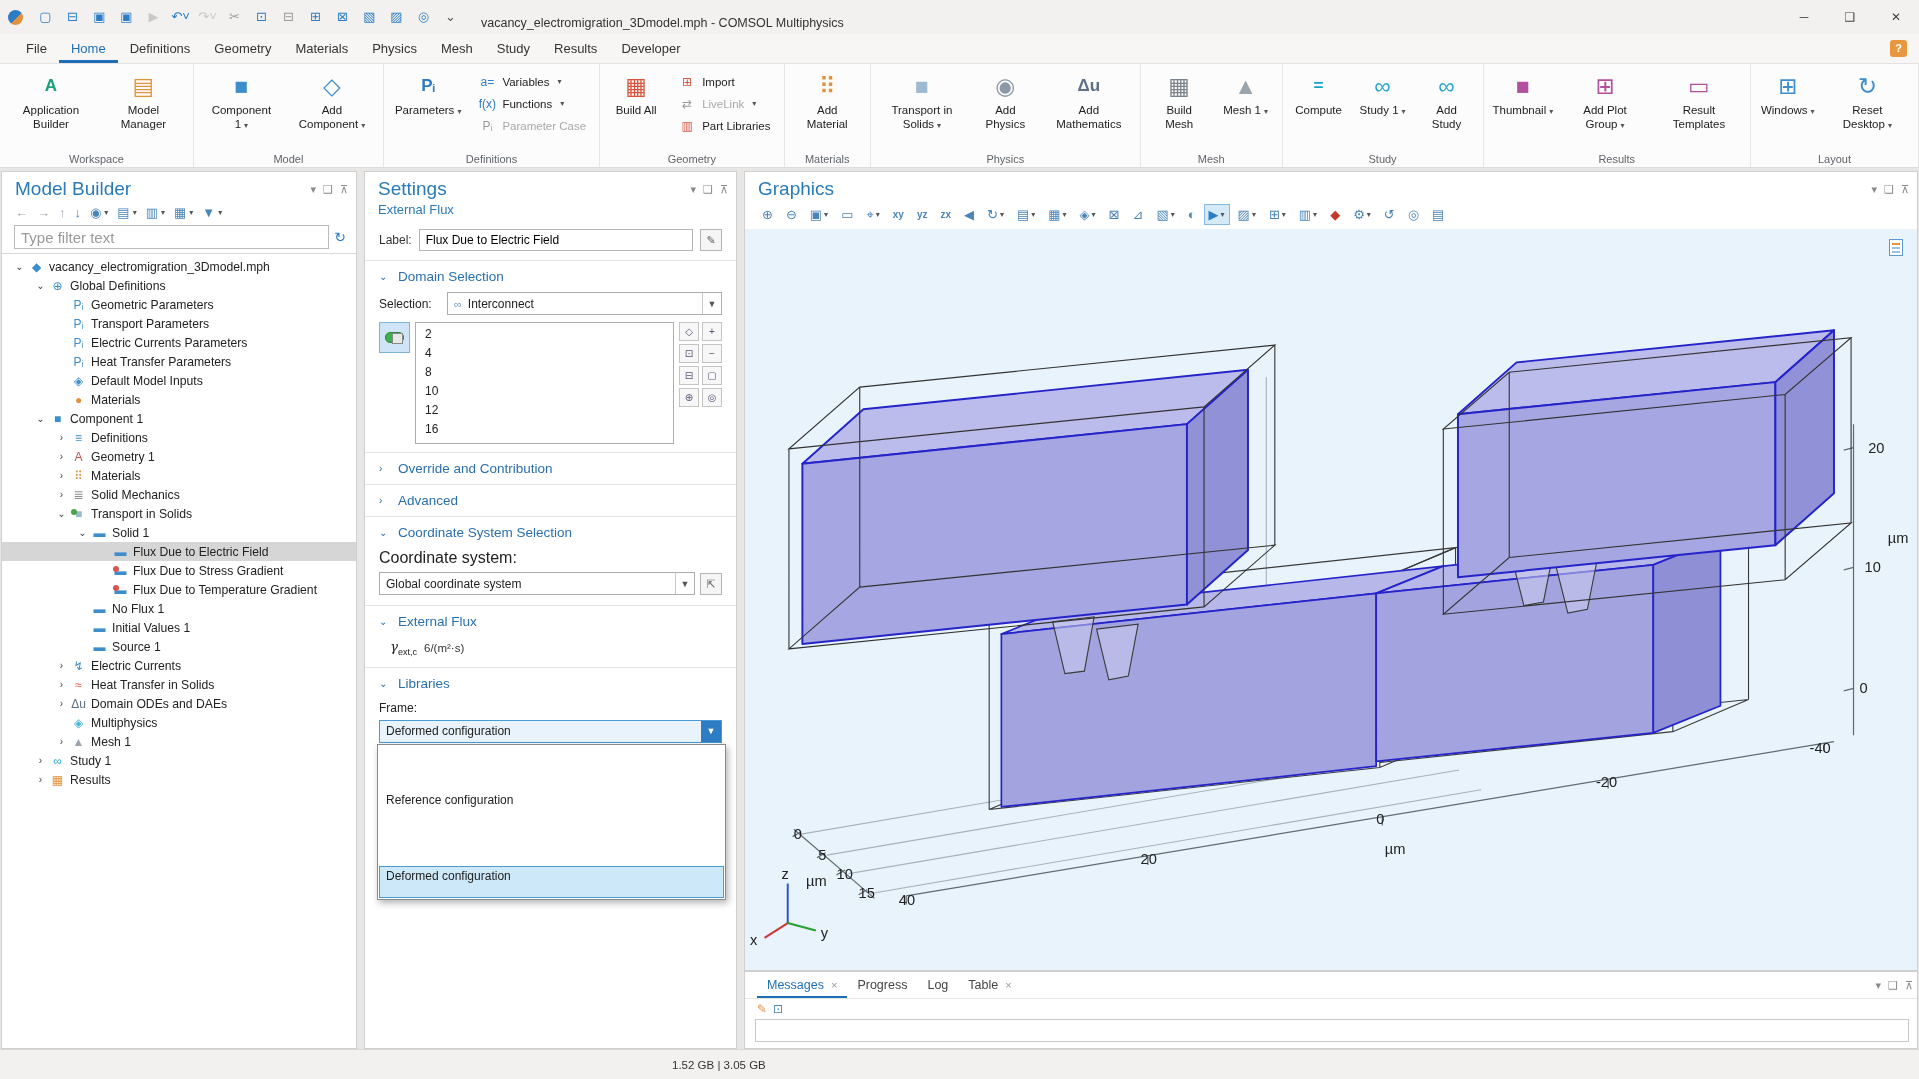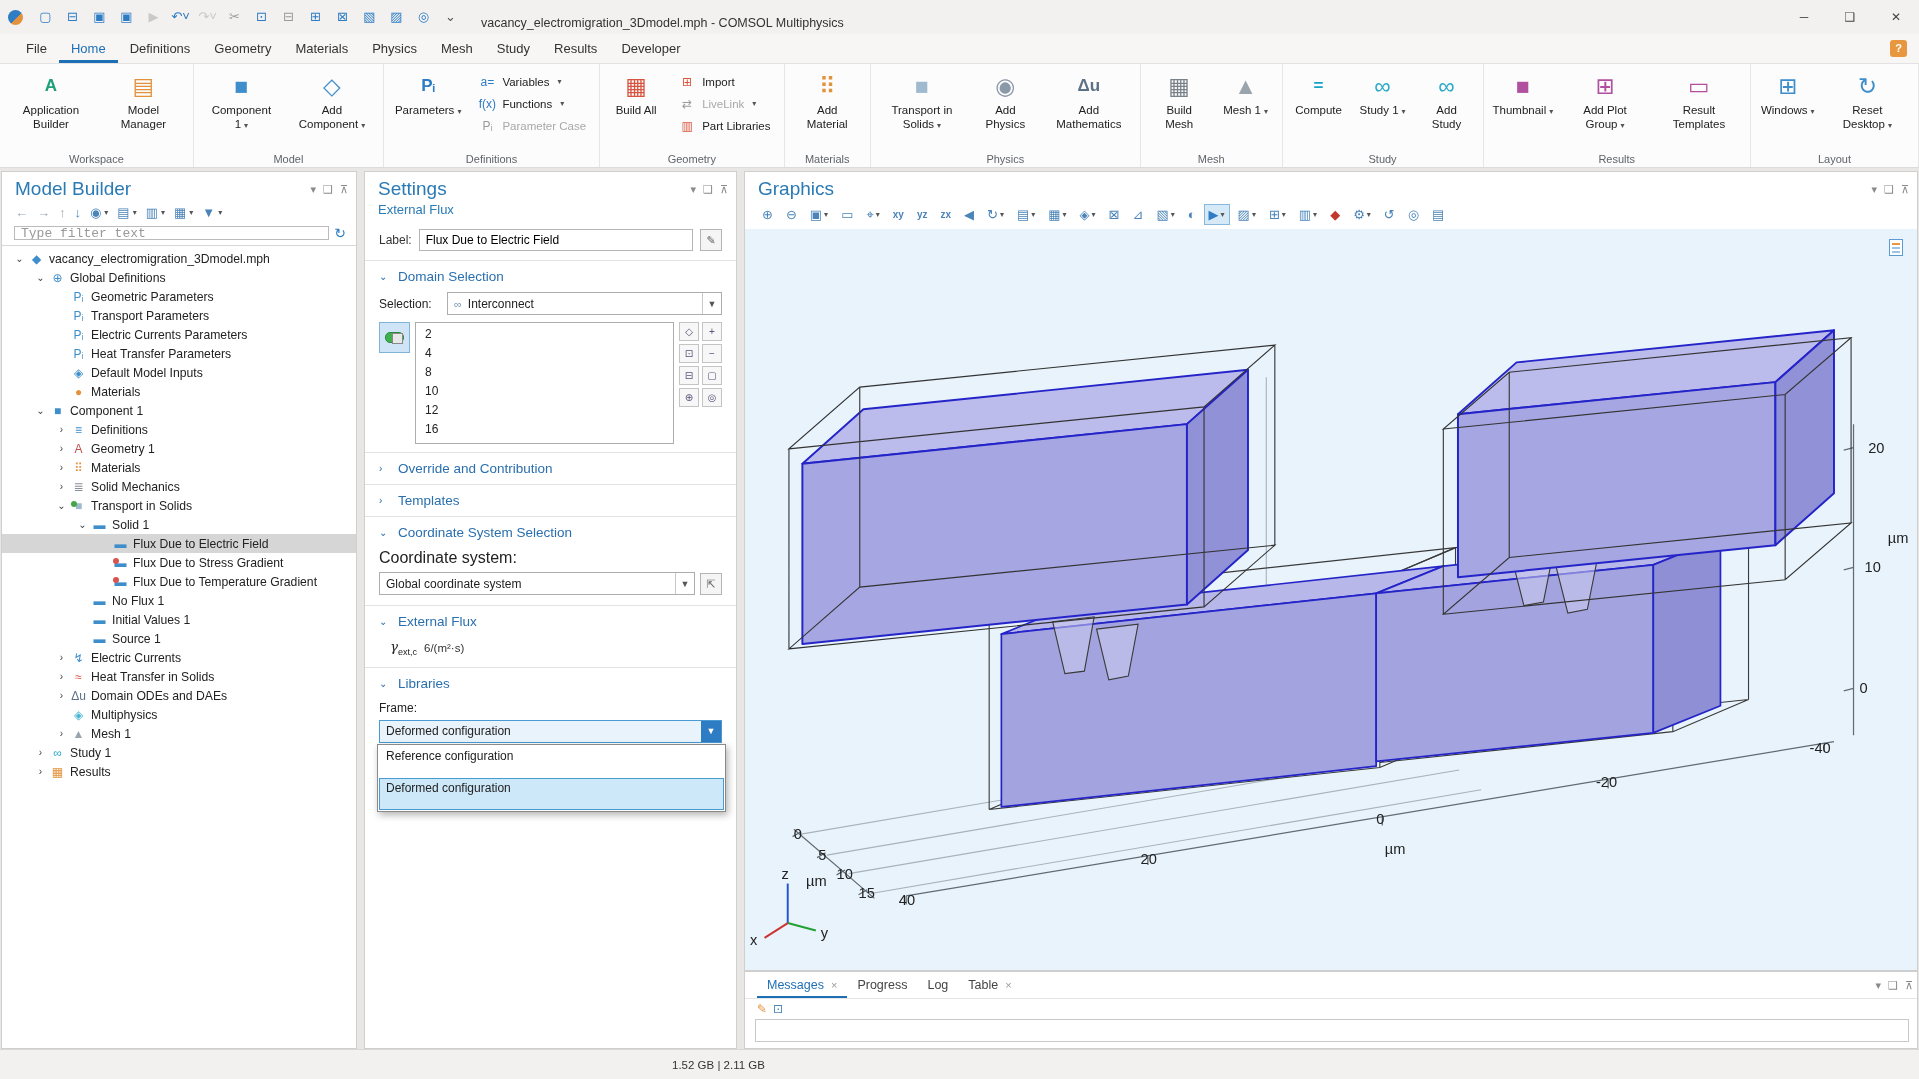--- a/index.html
+++ b/index.html
@@ -44,21 +44,21 @@
   .ph-title{font-size:19px;color:#2a7ab5;font-weight:400;}
   .ph-sub{font-size:13px;color:#2a7ab5;padding:0 0 2px 13px;}
   .panel-ctl{margin-left:auto;display:flex;gap:7px;color:#8a8a8a;font-size:11px;}
   .panel-ctl span{cursor:default;}
 
   
   .mb-panel{width:356px;flex:0 0 auto;}
   .mb-toolbar{display:flex;gap:9px;padding:3px 10px 4px 13px;align-items:center;}
   .mbt{color:#4a84b8;font-size:13px;display:flex;align-items:center;}
   .mb-filter{display:flex;align-items:center;margin:1px 10px 4px 12px;gap:5px;}
-  .mb-filter input{flex:1;height:14px;border:1px solid #bbb;padding:2px 6px;font-size:13px;font-family:Liberation Mono, monospace;color:#333;}
+  .mb-filter input{flex:1;height:24px;border:1px solid #bbb;padding:2px 6px;font-size:15px;font-family:Liberation Sans, sans-serif;color:#333;}
   .mb-filter input::placeholder{color:#999;}
   .refresh{color:#2e7cc3;font-size:14px;}
   .tree{flex:1;border-top:1px solid #d8d8d8;overflow:hidden;padding-top:3px;}
   .trow{height:19px;display:flex;align-items:center;white-space:nowrap;font-size:12.2px;}
   .trow.selected{background:#d6d6d6;}
   .chev{width:15px;text-align:center;color:#444;font-size:10px;flex:0 0 auto;}
   .ticon{width:19px;text-align:center;font-size:12px;position:relative;flex:0 0 auto;}
   .ticon .dot{position:absolute;width:6px;height:6px;border-radius:50%;left:2px;top:2px;}
   .tlabel{padding-left:3px;}
 
@@ -90,21 +90,21 @@
   .sym{width:38px;text-align:right;font-size:13px;font-style:italic;font-family:"DejaVu Serif",serif;}
   .sym sub{font-size:9px;font-style:normal;font-family:"Liberation Sans",sans-serif;}
   .ef-fields{flex:1;display:flex;flex-direction:column;}
   .ef-fields input{height:20px;border:1px solid #b5b5b5;margin-top:-1px;padding:1px 6px;font-size:12px;font-family:inherit;width:100%;}
   .ef-unit{font-size:11.5px;color:#333;width:56px;}
   .frame-lbl{margin:2px 14px 5px;font-size:12px;}
   .frame-wrap{position:relative;margin:0 14px;}
   .frame-combo{height:23px;border:1px solid #4a9ad4;background:#e8f3fb;display:flex;align-items:center;padding-left:6px;font-size:12px;}
   .frame-combo .cbx2{margin-left:auto;width:20px;height:100%;background:#2e7cc3;color:#fff;display:flex;align-items:center;justify-content:center;font-size:9px;}
   .popup{position:absolute;left:-2px;right:-4px;top:24px;background:#fff;border:1px solid #8a8a8a;box-shadow:2px 3px 7px rgba(0,0,0,.3);z-index:30;padding:1px;}
-  .popup .opt{height:32px;line-height:18px;padding-left:6px;font-size:12px;border:1px solid transparent;}
+  .popup .opt{height:32px;line-height:18px;padding-left:6px;font-size:12px;border:1px solid transparent;margin-top:44px;}
   .popup .opt.hl{background:#cde8f8;border:1px solid #4a9ad4;}
 
   
   .right-col{flex:1;display:flex;flex-direction:column;min-width:0;}
   .gfx-panel{flex:1;}
   .gfx-toolbar{display:flex;align-items:center;gap:3px;padding:2px 4px 4px 12px;flex-wrap:nowrap;overflow:hidden;}
   .gi{height:21px;display:flex;align-items:center;padding:0 4px;font-size:13px;color:#4a84b8;border:1px solid transparent;white-space:nowrap;}
   .gi.active{background:#d5e9f7;border:1px solid #88b8dd;}
   .gi .caret{padding-left:2px;}
   .gi.small-txt{font-size:10px;font-weight:bold;}
@@ -565,21 +565,21 @@
       <div class="sec">
         <div class="sec-h">
           <span class="sc">›</span>
           <span>Override and Contribution</span>
         </div>
       </div>
 
       <div class="sec">
         <div class="sec-h">
           <span class="sc">›</span>
-          <span>Templates</span>
+          <span>Advanced</span>
         </div>
       </div>
 
       <div class="sec">
         <div class="sec-h">
           <span class="sc">⌄</span>
           <span>Coordinate System Selection</span>
         </div>
         <div class="coord-lbl">Coordinate system:</div>
         <div class="coord-row">
@@ -764,15 +764,15 @@
             <span class="mi" style="color: rgb(226, 146, 60);">✎</span>
             <span class="mi" style="color: rgb(74, 132, 184);">⊡</span>
           </div>
         <div class="msg-body"></div>
       </div>
 
     </div>
   </div>
 
   <div class="statusbar">
-    <span class="sb-text">1.52 GB | 2.11 GB</span>
+    <span class="sb-text">1.52 GB | 3.05 GB</span>
   </div>
 </div>
 
 </body></html>

